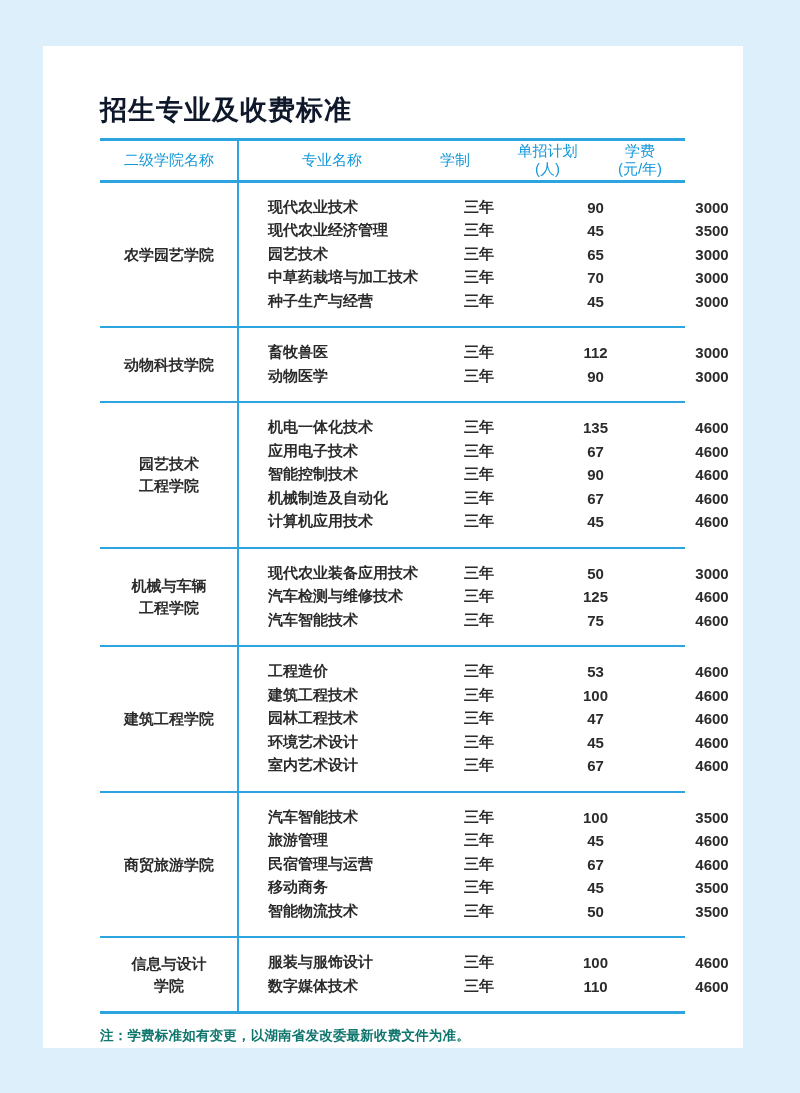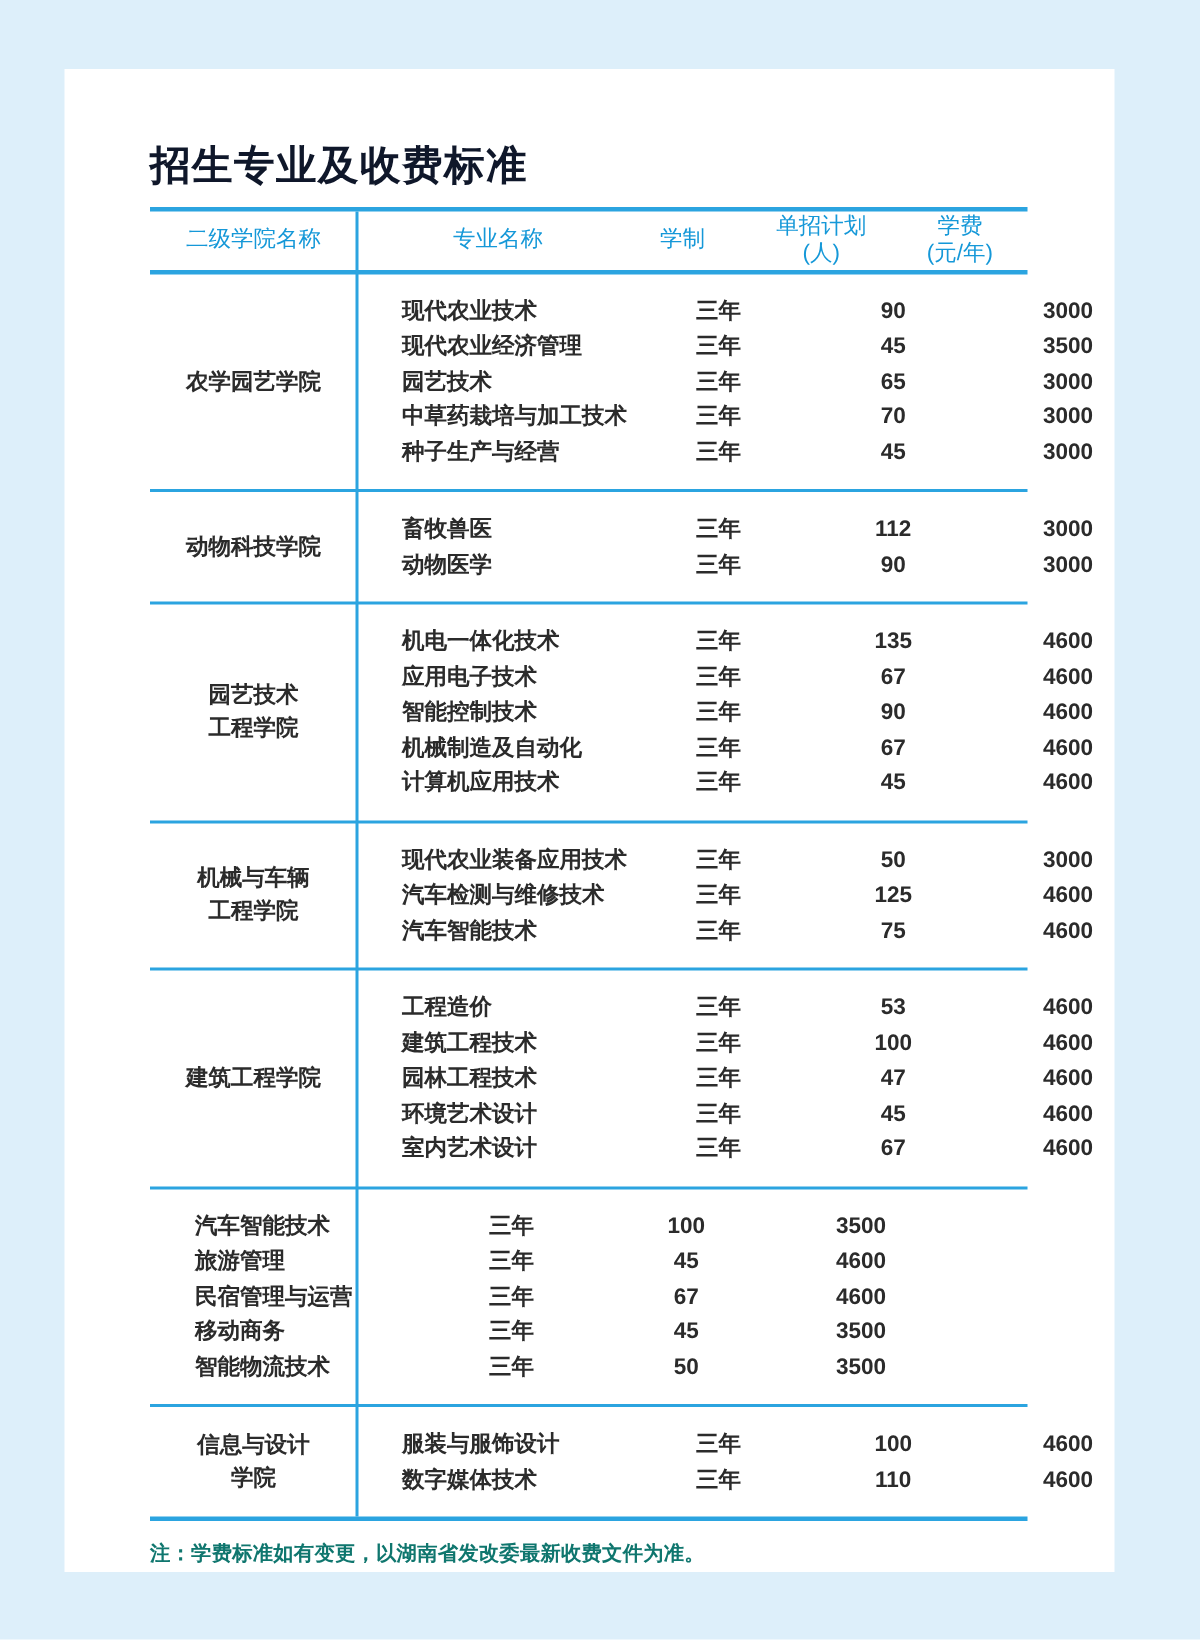--- a/index.html
+++ b/index.html
@@ -276,20 +276,23 @@
               </div>
               <div class="row">
                 <div class="cell major">室内艺术设计</div>
                 <div class="cell duration">三年</div>
                 <div class="cell plan">67</div>
                 <div class="cell fee">4600</div>
               </div>
             </div>
           </div>
           <div class="section">
+            <div class="college-cell">
+              <div class="college-line">商贸旅游学院</div>
+            </div>
             <div class="rows">
               <div class="row">
                 <div class="cell major">汽车智能技术</div>
                 <div class="cell duration">三年</div>
                 <div class="cell plan">100</div>
                 <div class="cell fee">3500</div>
               </div>
               <div class="row">
                 <div class="cell major">旅游管理</div>
                 <div class="cell duration">三年</div>

